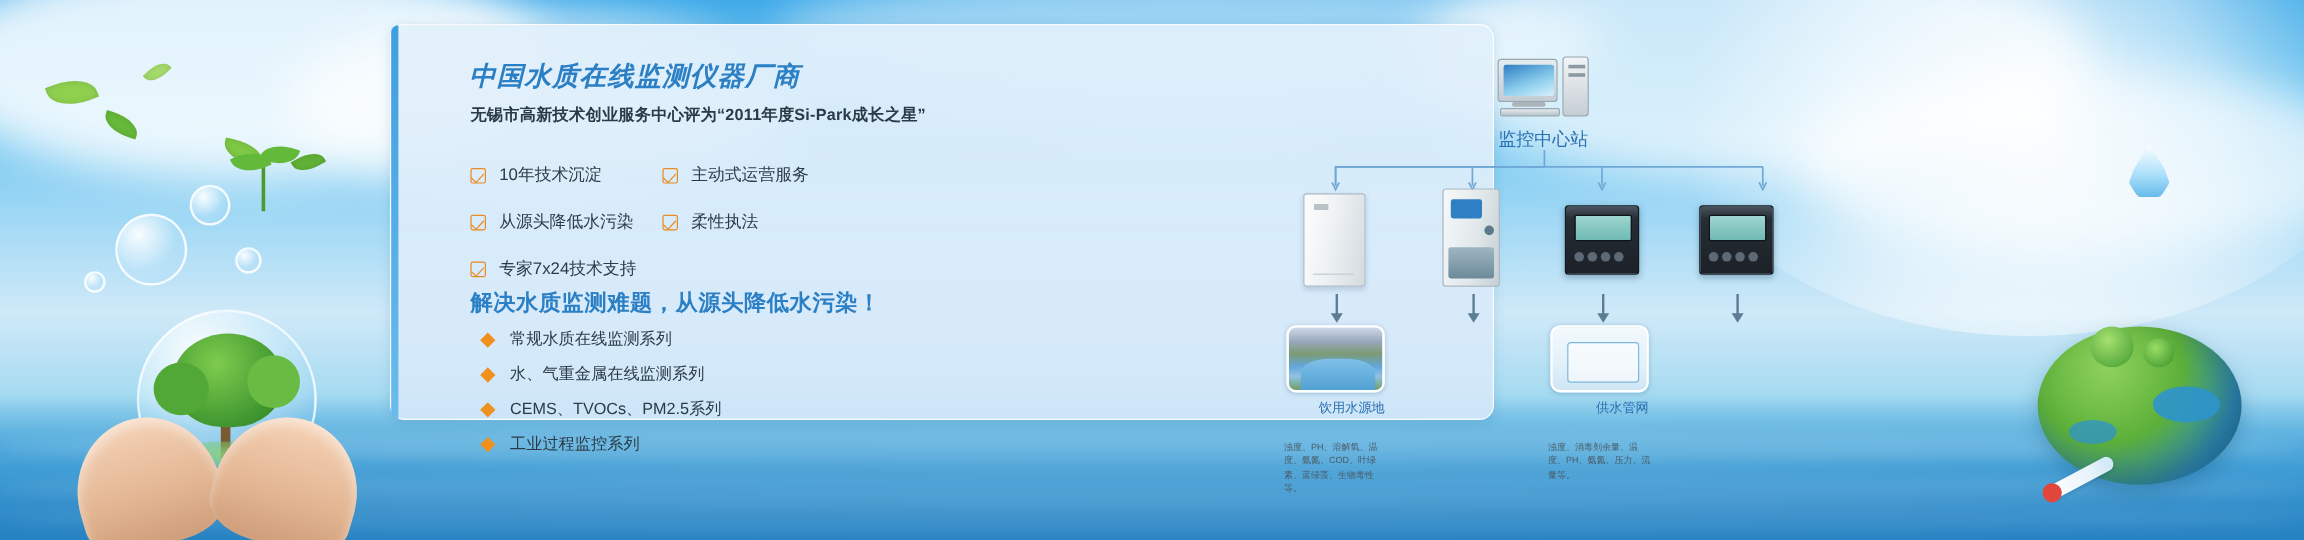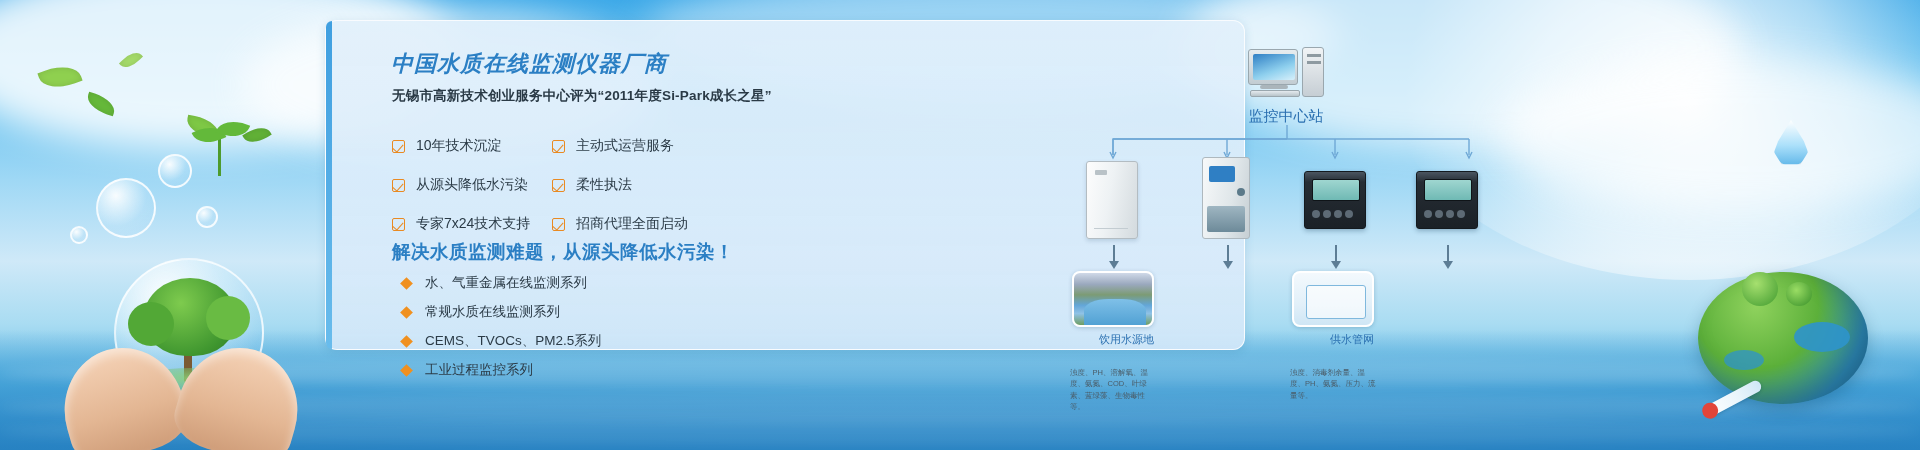--- a/index.html
+++ b/index.html
@@ -255,36 +255,32 @@
 
   <div class="checkgrid right">
     <div class="chk-row">
       <span class="chk-box"></span>
       <span class="chk-label">主动式运营服务</span>
     </div>
     <div class="chk-row">
       <span class="chk-box"></span>
       <span class="chk-label">柔性执法</span>
     </div>
-    <div class="chk-row">
-      <span class="chk-box"></span>
-      <span class="chk-label">招商代理全面启动</span>
-    </div>
   </div>
 
   <div class="blueheading">解决水质监测难题，从源头降低水污染！</div>
 
   <div class="bullets">
     <div class="bl-row">
       <span class="bl-dot"></span>
-      <span class="bl-label">水、气重金属在线监测系列</span>
+      <span class="bl-label">常规水质在线监测系列</span>
     </div>
     <div class="bl-row">
       <span class="bl-dot"></span>
-      <span class="bl-label">常规水质在线监测系列</span>
+      <span class="bl-label">水、气重金属在线监测系列</span>
     </div>
     <div class="bl-row">
       <span class="bl-dot"></span>
       <span class="bl-label">CEMS、TVOCs、PM2.5系列</span>
     </div>
     <div class="bl-row">
       <span class="bl-dot"></span>
       <span class="bl-label">工业过程监控系列</span>
     </div>
   </div>

